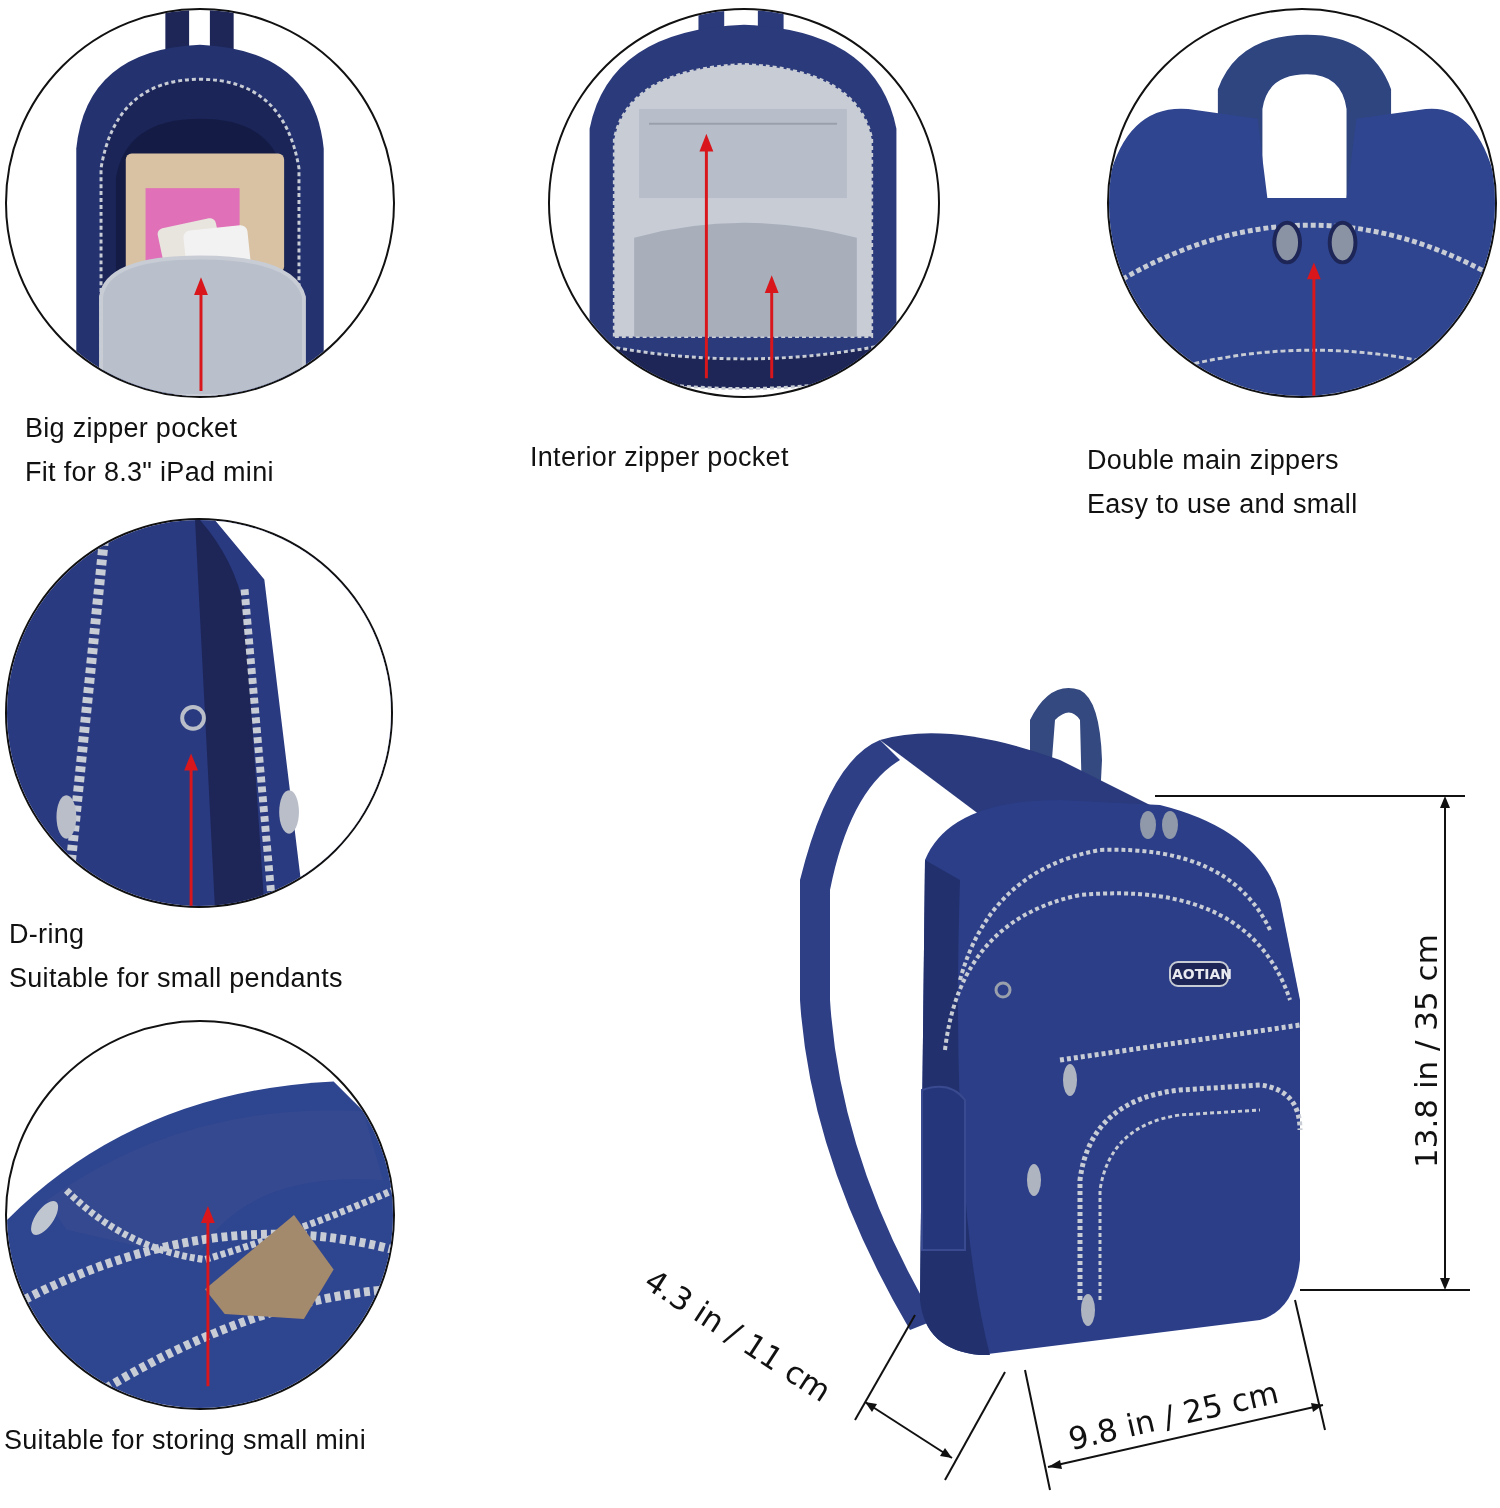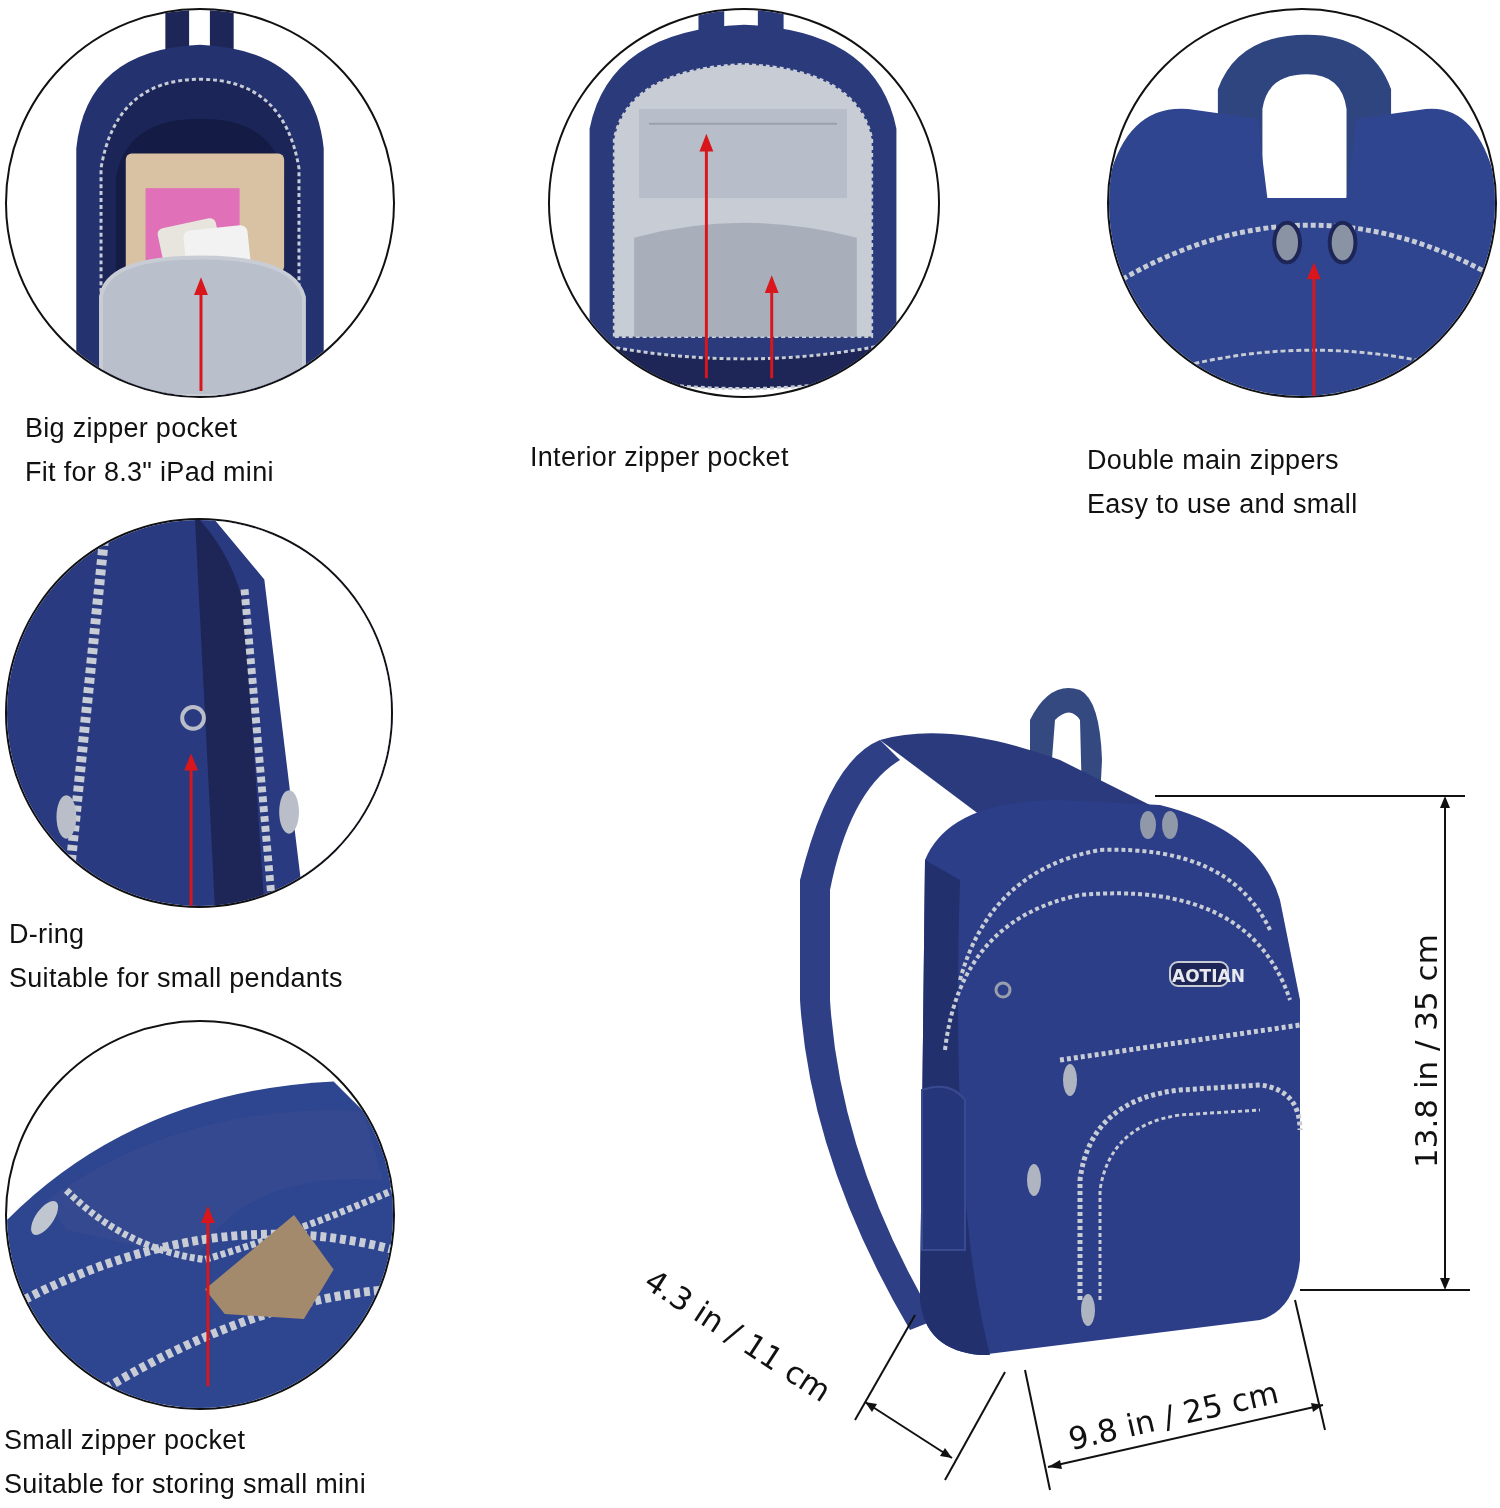--- a/index.html
+++ b/index.html
@@ -98,21 +98,20 @@
     <path d="M60 170 Q120 230 200 240 Q300 210 390 170" stroke="#c8ccd4" stroke-width="7" fill="none" stroke-dasharray="5 3"></path>
     <path d="M0 290 Q200 180 390 230" stroke="#c8ccd4" stroke-width="9" fill="none" stroke-dasharray="6 4"></path>
     <path d="M100 370 Q250 280 390 270" stroke="#c8ccd4" stroke-width="9" fill="none" stroke-dasharray="6 4"></path>
     <polygon points="200,270 290,195 330,250 300,300 220,295" fill="#a48a6c"></polygon>
     <ellipse cx="38" cy="198" rx="9" ry="20" fill="#c0c6cf" transform="rotate(35 38 198)"></ellipse>
     <line x1="203" y1="368" x2="203" y2="200" stroke="#d8161b" stroke-width="3"></line>
     <polygon points="203,186 196,203 210,203" fill="#d8161b"></polygon>
   </svg>
 </div>
 <div class="caption" style="left:4px;top:1418px;">
-  <div>Small zipper pocket</div>
   <div>Suitable for storing small mini</div>
 </div>
 
 <svg class="main-product" viewBox="0 0 1500 1508">
 
   <path d="M880 740 Q830 760 800 880 L800 1000 Q810 1160 910 1330 L935 1320 Q840 1160 830 1000 L830 890 Q850 790 900 760 Z" fill="#2e3f86"></path>
 
   <path d="M1030 780 L1030 720 Q1050 680 1080 690 Q1100 700 1102 760 L1100 800 L1082 800 L1080 720 Q1070 705 1055 720 L1050 785 Z" fill="#34497f"></path>
 
   <path d="M880 740 Q950 720 1060 760 L1150 805 L1000 830 Z" fill="#2a3a7c"></path>
@@ -151,19 +150,19 @@
   <polygon points="1048,1467 1060,1460 1062,1469" fill="#111"></polygon>
   <polygon points="1323,1405 1311,1403 1313,1412" fill="#111"></polygon>
 
   <line x1="915" y1="1315" x2="855" y2="1420" stroke="#111" stroke-width="2"></line>
   <line x1="1005" y1="1372" x2="945" y2="1480" stroke="#111" stroke-width="2"></line>
   <line x1="865" y1="1402" x2="952" y2="1458" stroke="#111" stroke-width="2"></line>
   <polygon points="865,1402 877,1404 872,1412" fill="#111"></polygon>
   <polygon points="952,1458 940,1456 945,1448" fill="#111"></polygon>
 </svg>
 
-<div style="position:absolute;left:1172px;top:966px;width:39px;text-align:left;color:#e8eaf0;font-family:'DejaVu Sans',sans-serif;font-size:17px;font-weight:bold;">AOTIAN</div>
+<div style="position:absolute;left:1172px;top:966px;width:39px;text-align:left;color:#e8eaf0;font-family:'DejaVu Sans',sans-serif;font-size:14px;font-weight:bold;">AOTIAN</div>
 
 <div class="dim" style="left:1408px;top:1168px;transform:rotate(-90deg);">13.8 in / 35 cm</div>
 
 <div class="dim" style="left:1065px;top:1422px;transform:rotate(-13deg);">9.8 in / 25 cm</div>
 
 <div class="dim" style="left:658px;top:1262px;transform:rotate(33deg);">4.3 in / 11 cm</div>
 
 </body></html>

